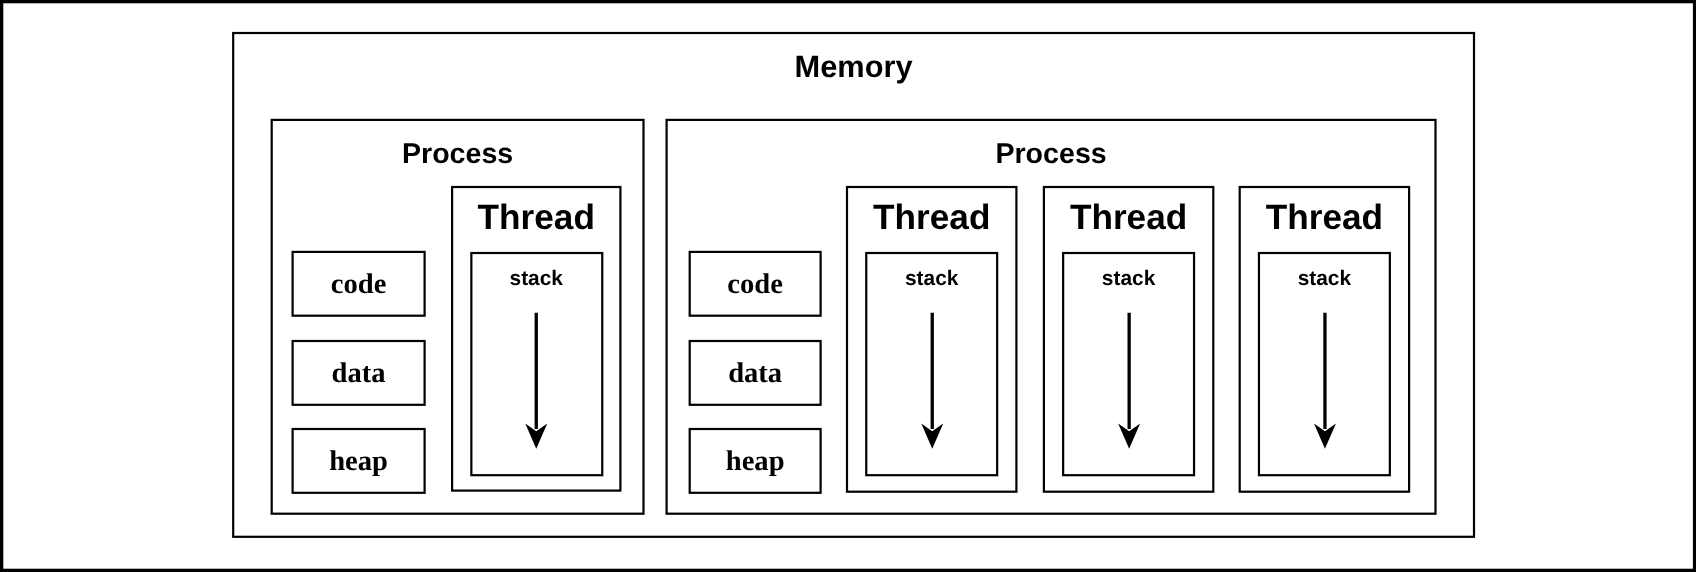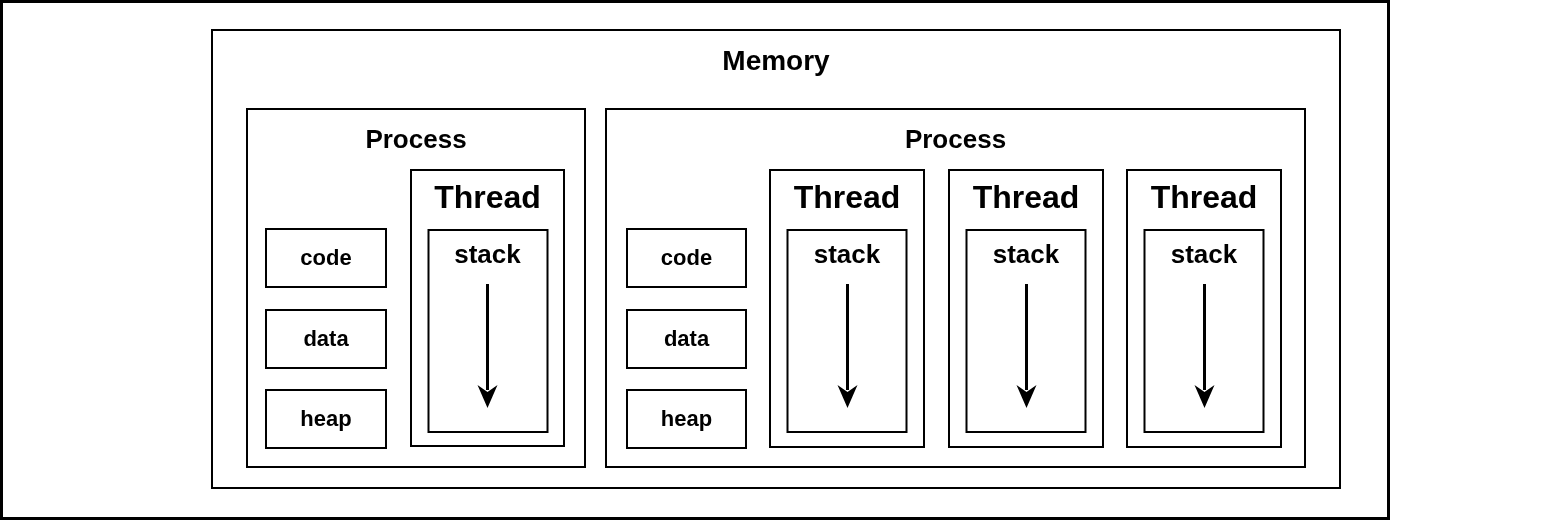--- a/index.html
+++ b/index.html
@@ -2,21 +2,21 @@
 <html><head>
 <meta charset="utf-8">
 <style>
   html, body {
     margin: 0;
     padding: 0;
     background: #ffffff;
   }
   .canvas {
     position: relative;
-    width: 1390px;
+    width: 1542px;
     height: 520px;
     box-sizing: border-box;
     background: #ffffff;
     border: 3px solid #000000;
     font-family: "Liberation Sans", sans-serif;
     font-weight: bold;
     color: #000000;
     overflow: hidden;
   }
   .box {
@@ -43,21 +43,21 @@
   .process-title { top: 14px; font-size: 26px; line-height: 30px; }
 
   
   .segment {
     width: 122px;
     height: 60px;
     display: flex;
     align-items: center;
     justify-content: center;
   }
-  .segment-label { font-size: 22px; line-height: 24px; }
+  .segment-label { font-size: 26px; line-height: 24px; font-family: Liberation Serif, serif; }
   .process-1 .seg-0 { left: 17px; top: 118px; }
   .process-1 .seg-1 { left: 17px; top: 199px; }
   .process-1 .seg-2 { left: 17px; top: 279px; }
   .process-2 .seg-0 { left: 19px; top: 118px; width: 121px; }
   .process-2 .seg-1 { left: 19px; top: 199px; width: 121px; }
   .process-2 .seg-2 { left: 19px; top: 279px; width: 121px; }
 
   
   .thread { width: 156px; height: 279px; }
   .process-1 .thread-0 { left: 162px; top: 59px; width: 155px; height: 278px; }
@@ -67,21 +67,21 @@
   .thread-title { top: 12px; font-size: 32px; line-height: 28px; }
 
   
   .stack {
     left: 50%;
     transform: translateX(-50%);
     top: 58px;
     width: 121px;
     height: 204px;
   }
-  .stack-label { top: 10px; font-size: 26px; line-height: 26px; }
+  .stack-label { top: 10px; font-size: 19px; line-height: 26px; }
   .arrow {
     position: absolute;
     left: 50%;
     transform: translateX(-50%);
     top: 53px;
   }
 </style>
 </head>
 <body>
 

